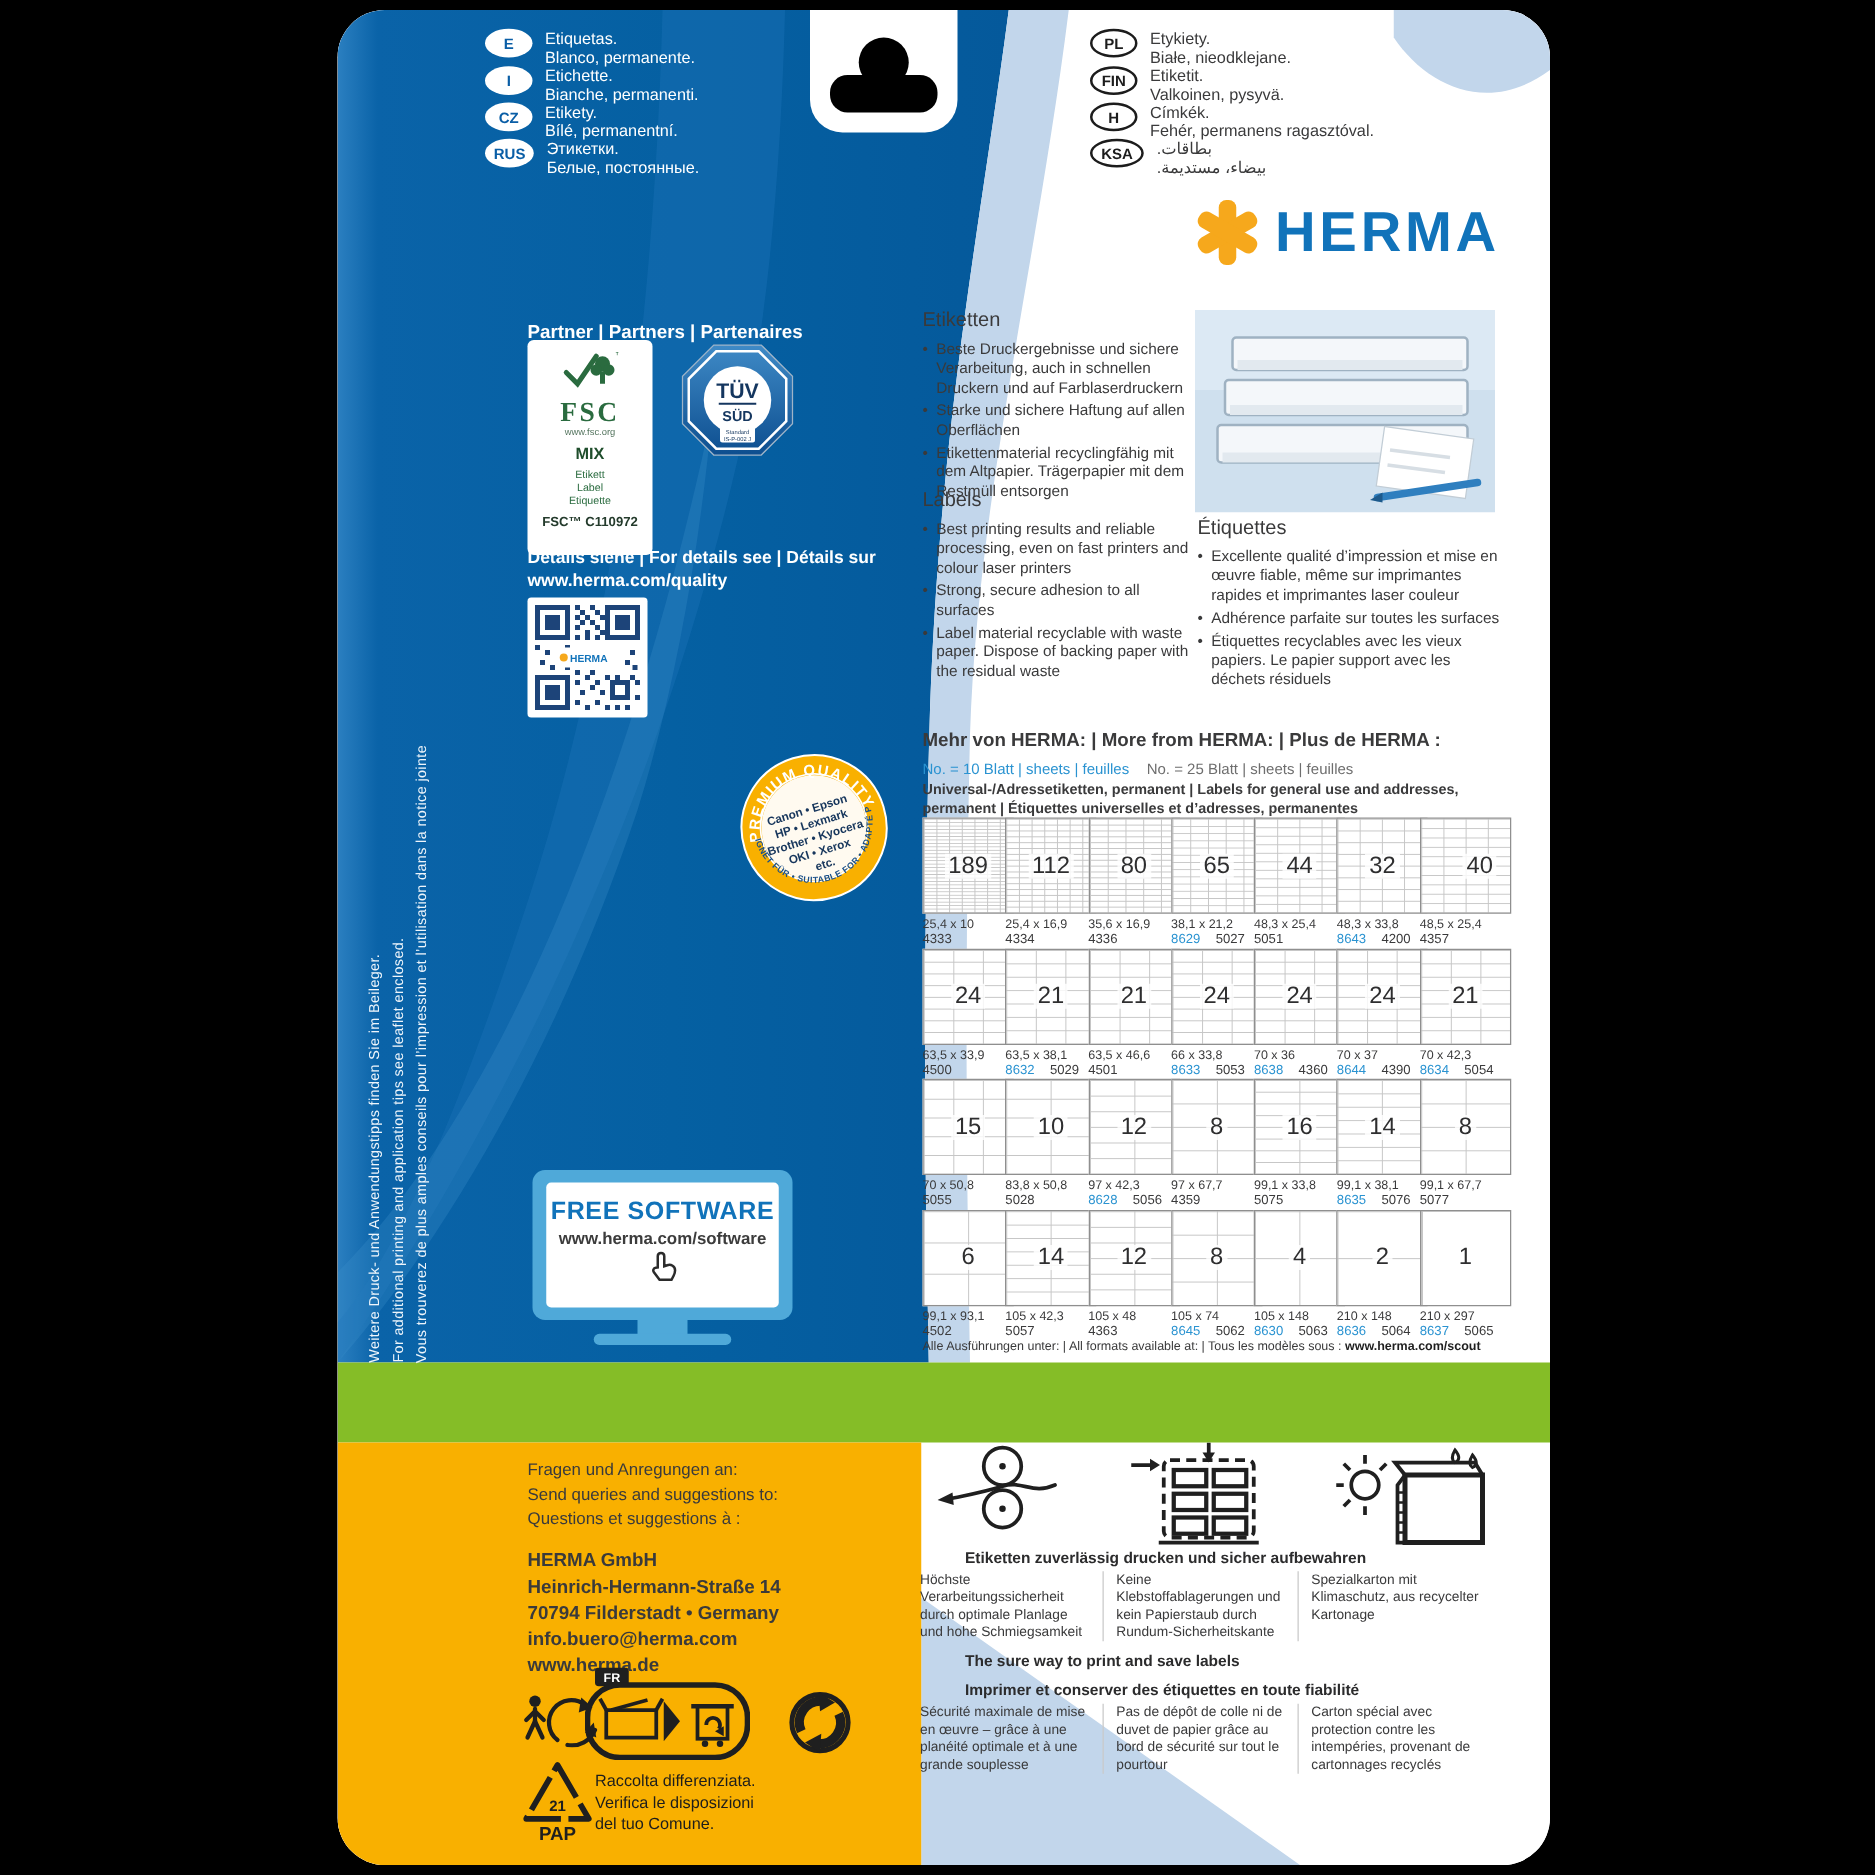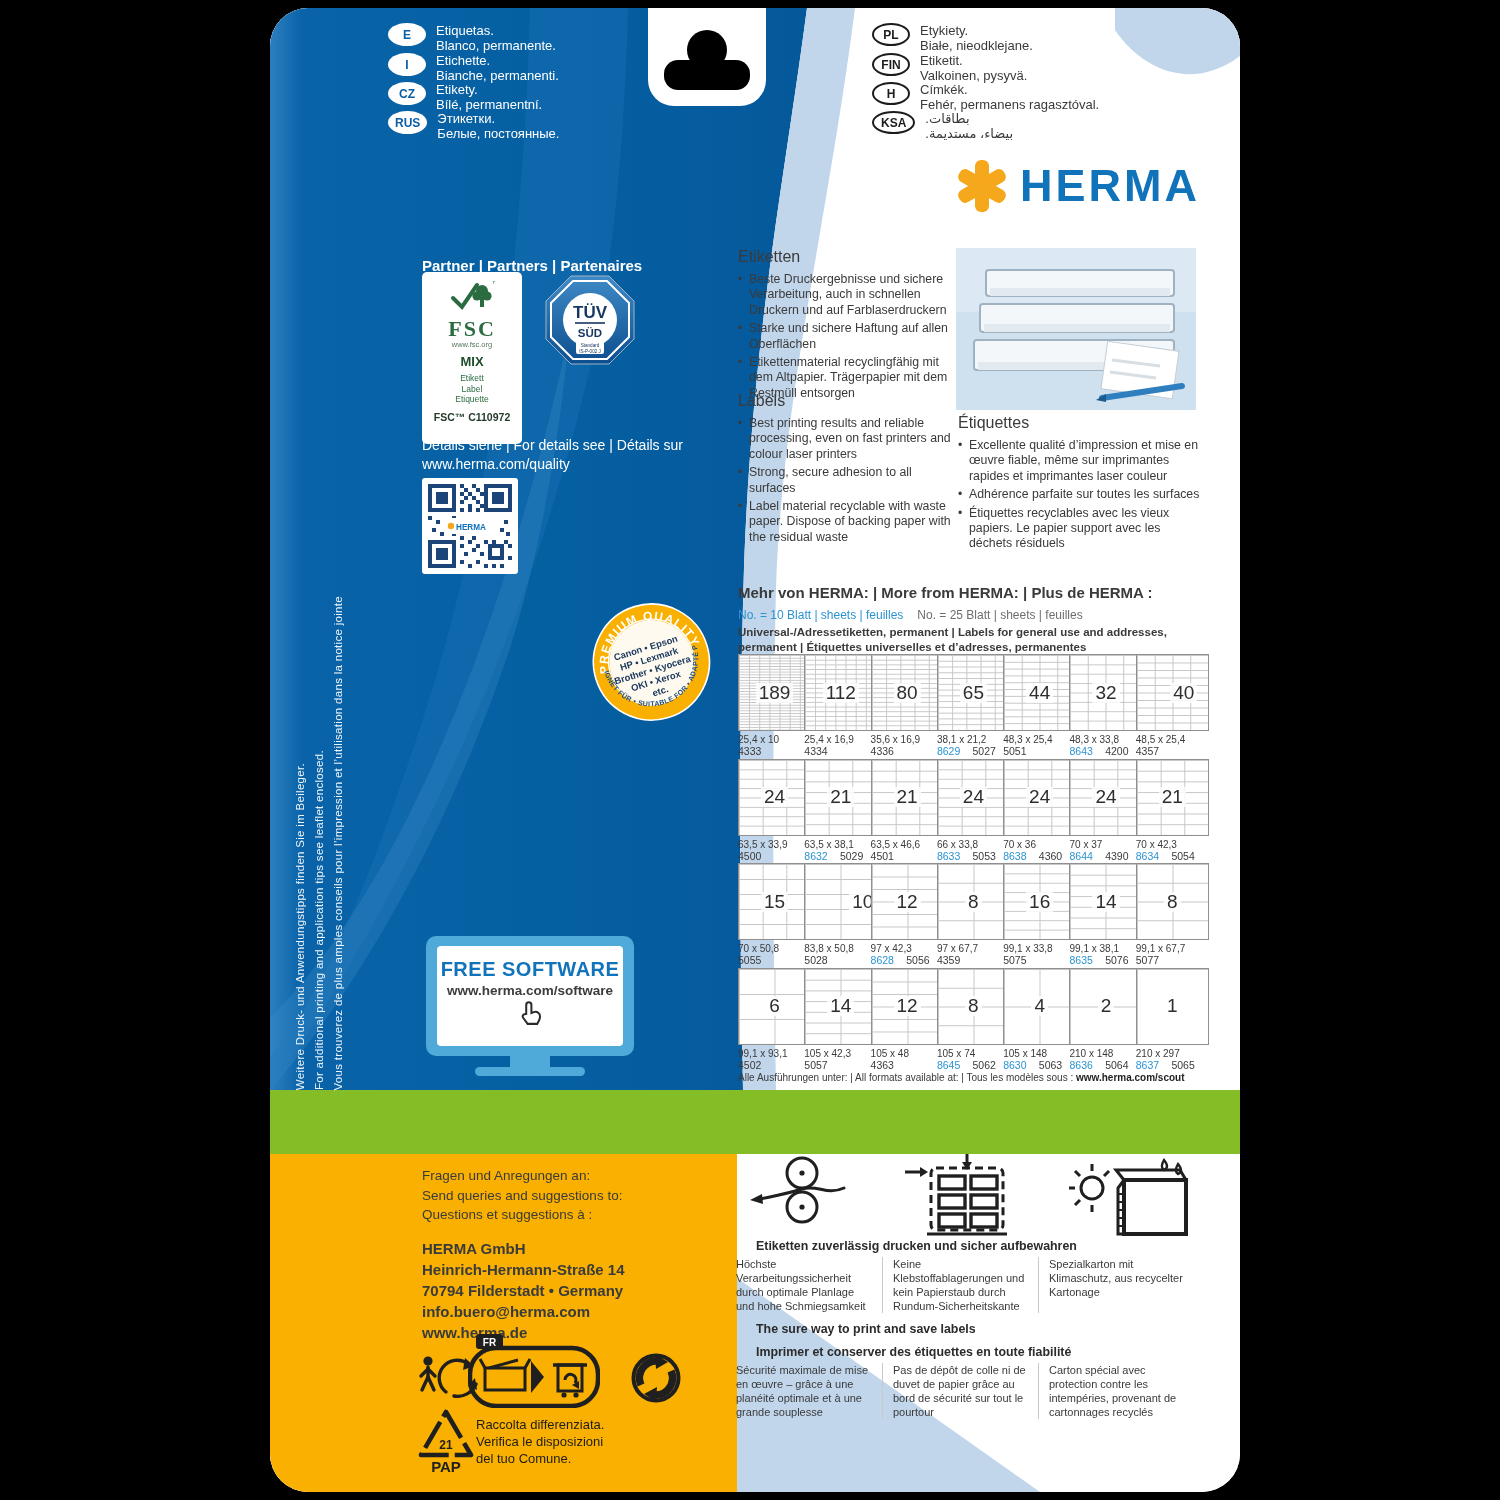--- a/index.html
+++ b/index.html
@@ -23,21 +23,21 @@
   .oval.dark{color:#1c1c1c;border:2px solid #1c1c1c;}
   .ltxt{font-size:13px;line-height:15px;color:#fff;}
   .ltxt.ink{color:#3a3a3b;}
   .ltxt.rtl{direction:rtl;text-align:left;}
 
   
   .brand{position:absolute;display:flex;align-items:center;gap:12px;}
   .brand-name{font-size:45px;font-weight:bold;color:#1173ba;letter-spacing:3px;}
 
   .h-partner{font-weight:bold;color:#fff;font-size:15px;}
-  .details{font-weight:normal;color:#fff;font-size:14px;line-height:19px;}
+  .details{font-weight:bold;color:#fff;font-size:14px;line-height:19px;}
 
   
   .fsc{width:100px;height:172px;background:#fff;border-radius:5px;box-sizing:border-box;
        padding:6px 4px;text-align:center;color:#2a6b3f;}
   .fsc-name{font-family:"Liberation Serif","DejaVu Serif",serif;font-weight:bold;font-size:22px;letter-spacing:2px;}
   .fsc-url{font-size:7.5px;color:#55755f;margin-top:-2px;}
   .fsc-mix{font-weight:bold;font-size:13px;color:#1e4d2b;margin-top:5px;}
   .fsc-items{font-size:8.5px;line-height:10.5px;margin-top:4px;color:#2a6b3f;}
   .fsc-cert{font-weight:bold;font-size:10.5px;color:#243b2c;margin-top:6px;}
 
@@ -84,21 +84,21 @@
          display:flex;align-items:center;justify-content:center;}
   .cnt{font-size:19px;color:#2e2e2f;background:rgba(255,255,255,.82);padding:0 3px;line-height:20px;}
   .size{font-size:10px;color:#3a3a3b;margin-top:3px;white-space:nowrap;}
   .codes{display:flex;justify-content:space-between;width:59px;font-size:10.5px;color:#3a3a3b;}
   .cell[data-two="1"] .c1{color:#2a93d1;}
   .fmt-footer{font-size:10px;color:#3a3a3b;}
   .fmt-footer b{color:#1f1f1f;}
 
   
   .care-icons{display:flex;justify-content:space-between;padding:0 14px;box-sizing:border-box;align-items:flex-start;}
-  .care-title{font-weight:bold;font-size:12.4px;color:#2b2b2c;margin:9px 0 4px;padding-left:20px;}
+  .care-title{font-weight:bold;font-size:12.4px;color:#2b2b2c;margin:9px 16px 4px;padding-left:20px;}
   .care-row{display:flex;}
   .care-col{width:146px;font-size:11px;line-height:14px;color:#3a3a3b;padding-right:8px;box-sizing:border-box;}
   .care-col + .care-col{border-left:1px solid #c9c9c9;padding-left:10px;width:156px;}
 
   
   .contact{font-size:13.5px;line-height:19.5px;color:#3a3a3b;}
   .address{font-size:15px;font-weight:bold;line-height:21px;color:#3a3a3b;margin-top:13px;}
   .raccolta{font-size:13px;line-height:17px;color:#1d1d1b;}
 </style>
 </head>
@@ -553,21 +553,21 @@
           <div class="sheet" style="background-size: 33.3333% 20%;">
             <span class="cnt">15</span>
           </div>
           <div class="size">70 x 50,8</div>
           <div class="codes">
             <span class="c1">5055</span>
             <span class="c2"></span>
           </div>
         </div>
     <div class="cell" data-two="0">
-          <div class="sheet" style="background-size: 50% 20%; justify-content: flex-end;">
+          <div class="sheet" style="background-size: 50% 20%;">
             <span class="cnt">10</span>
           </div>
           <div class="size">83,8 x 50,8</div>
           <div class="codes">
             <span class="c1">5028</span>
             <span class="c2"></span>
           </div>
         </div>
     <div class="cell" data-two="1">
           <div class="sheet" style="background-size: 50% 16.6667%;">

